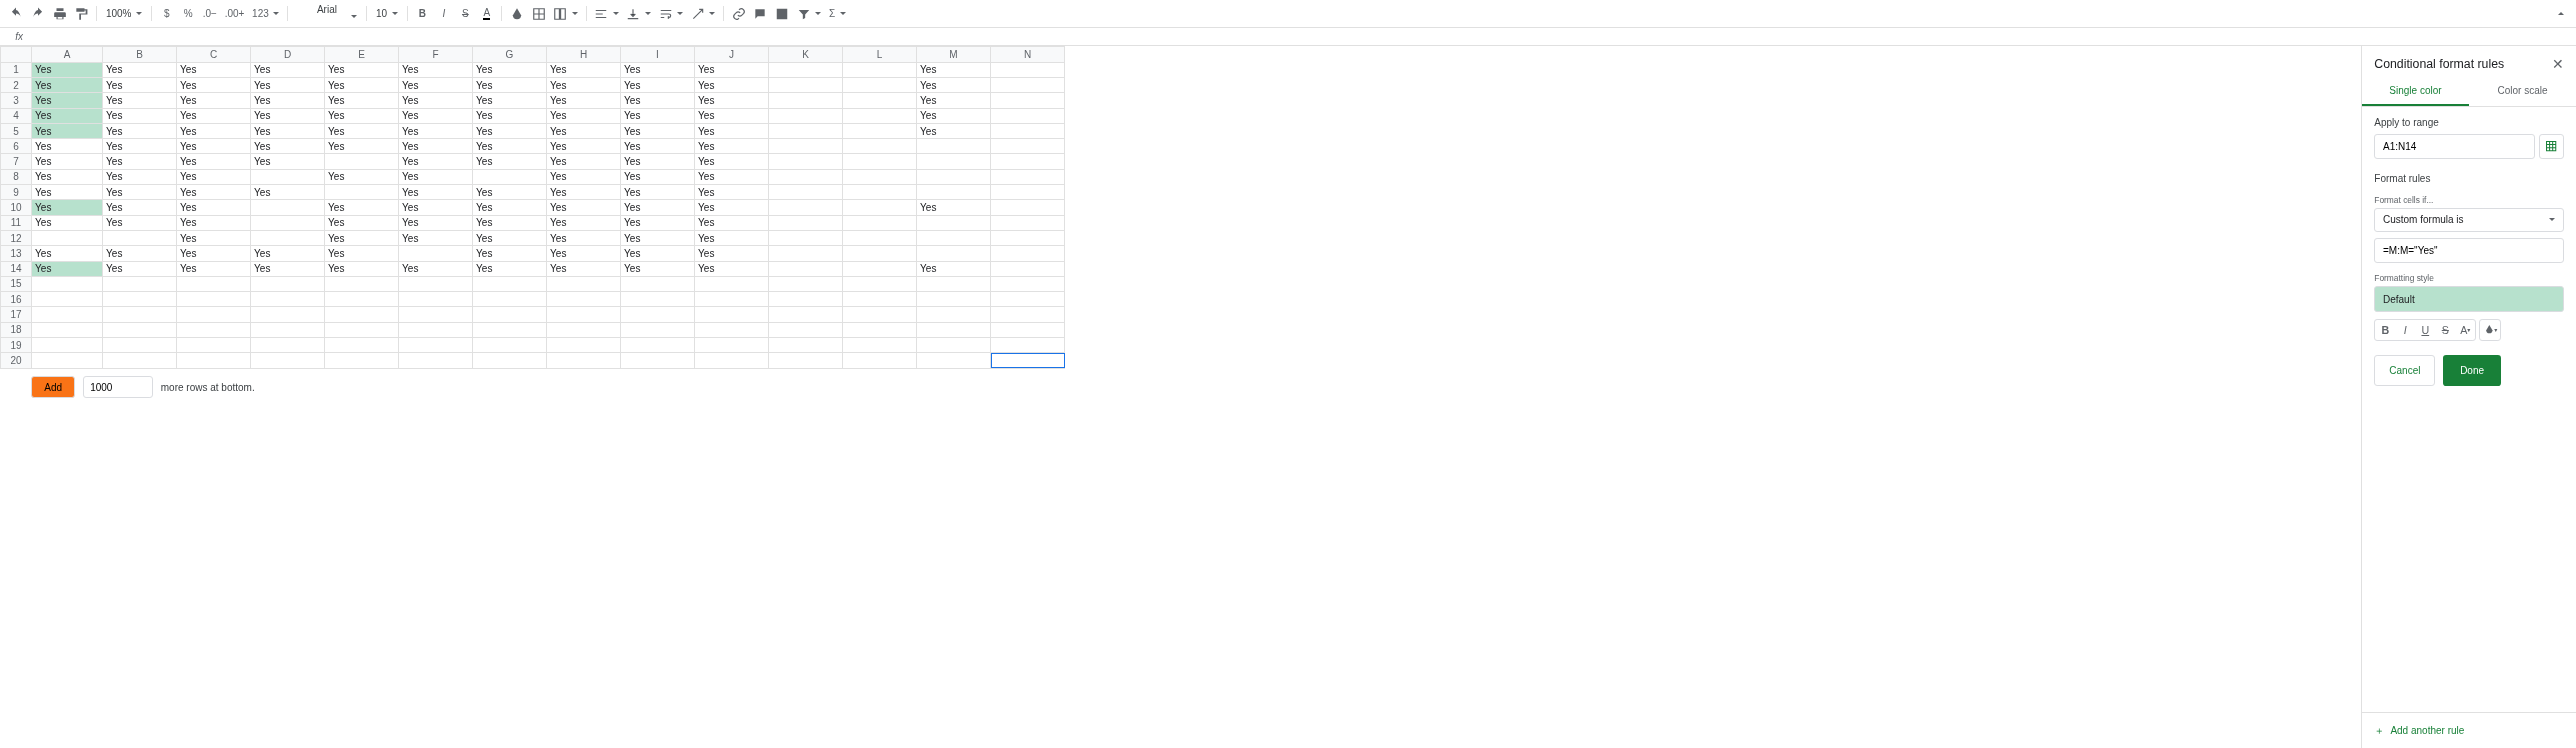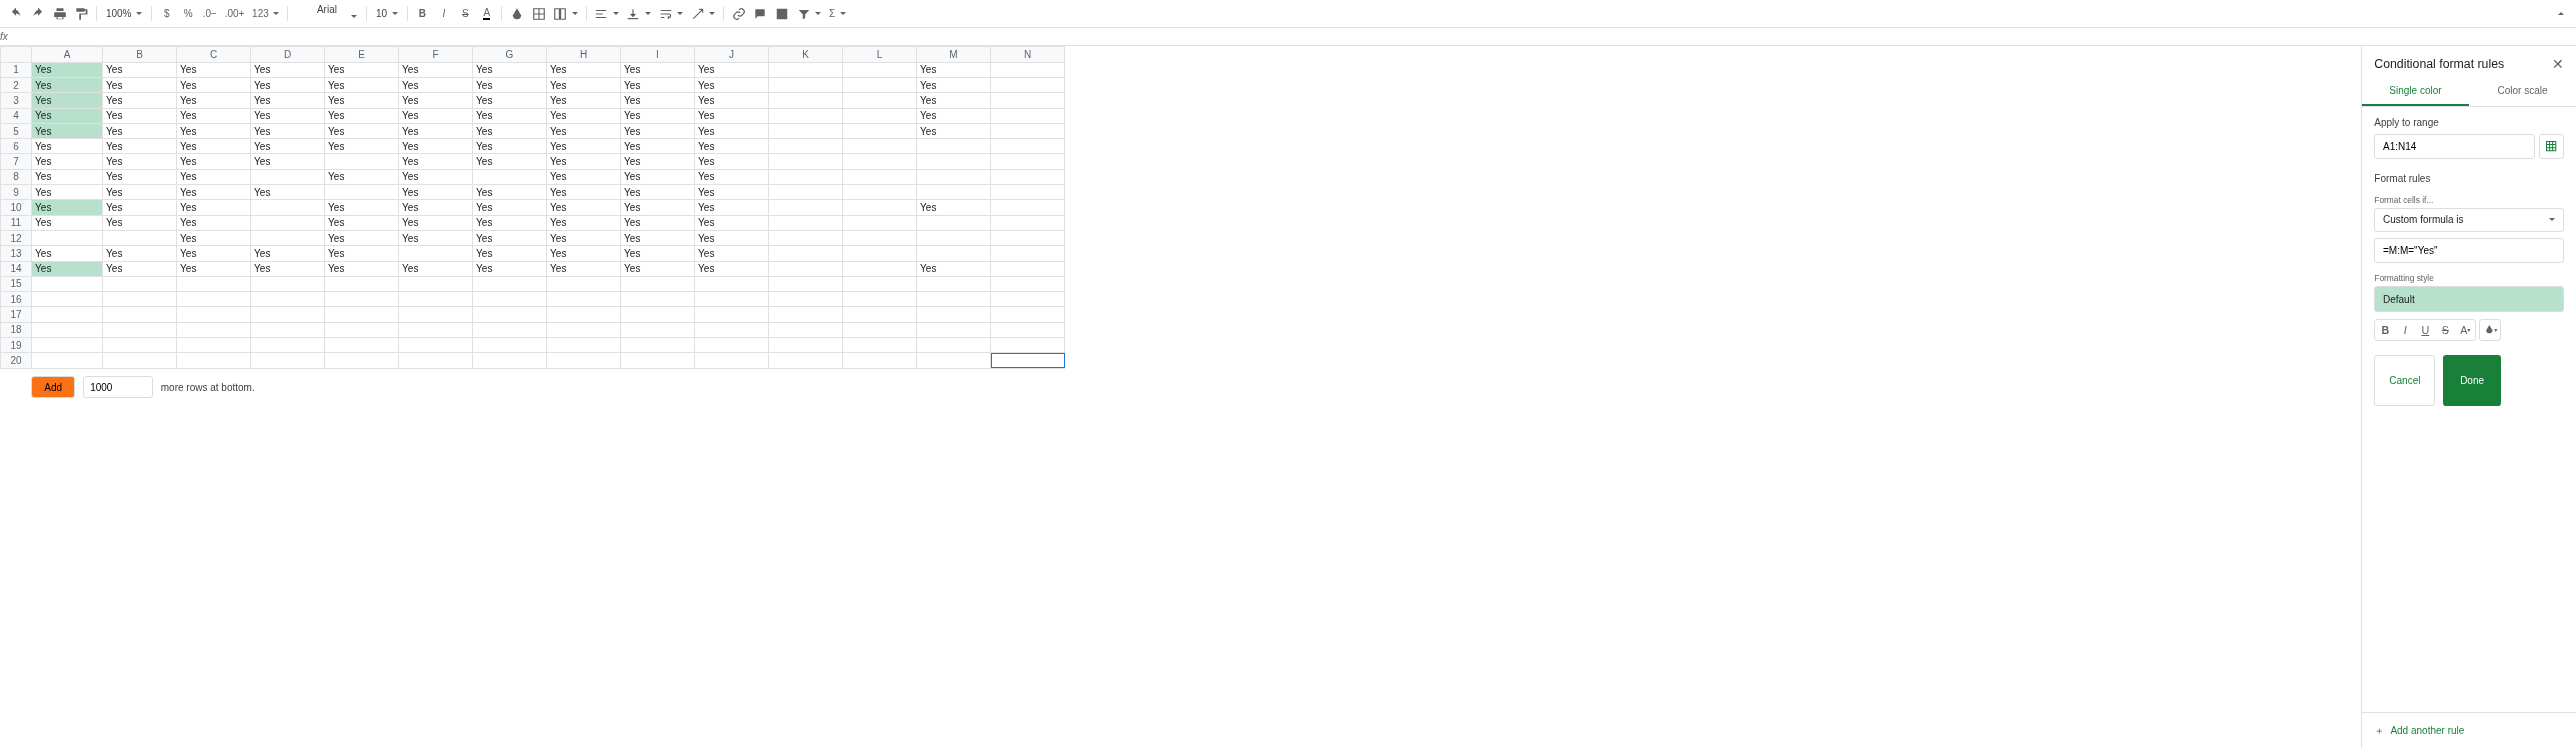--- a/index.html
+++ b/index.html
@@ -69,21 +69,21 @@
   .text-color-under { border-bottom: 2.3px solid #000; padding-bottom:0.8px;}
   
   .formula-bar {
     display: flex;
     align-items: center;
     height: 18.4px;
     border-bottom: 0.8px solid #e0e0e0;
     color: #5f6368;
     font-style: italic;
   }
-  .fx-label { width: 23px; text-align: left; font-size: 10px; }
+  .fx-label { width: 23px; text-align: right; font-size: 10px; }
   .fx-input {
     flex: 1;
     border: none;
     outline: none;
     font-size: 10px;
     height: 100%;
   }
   
   .main {
     display: flex;
@@ -292,21 +292,21 @@
     color: #188038;
     padding: 6.1px 14px;
     border-radius: 3.1px;
     cursor: pointer;
     font-size: 10px;
   }
   .btn-done {
     border: none;
     background: #188038;
     color: #fff;
-    padding: 20px 17px;
+    padding: 10px 17px;
     border-radius: 3.1px;
     cursor: pointer;
     font-size: 10px;
   }
   .sp-addrule {
     border-top: 0.8px solid #e0e0e0;
     padding: 10.7px 12.3px;
     color: #188038;
     cursor: pointer;
     display: flex;

